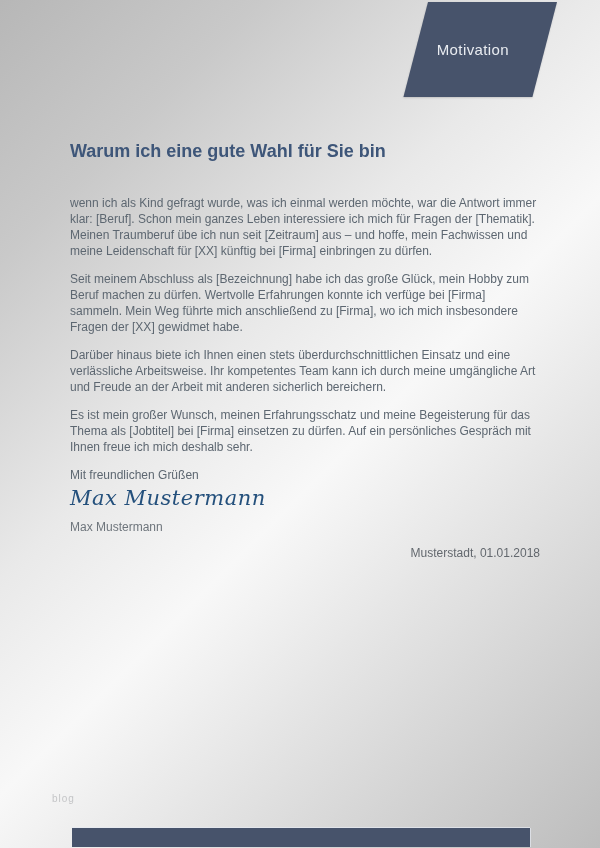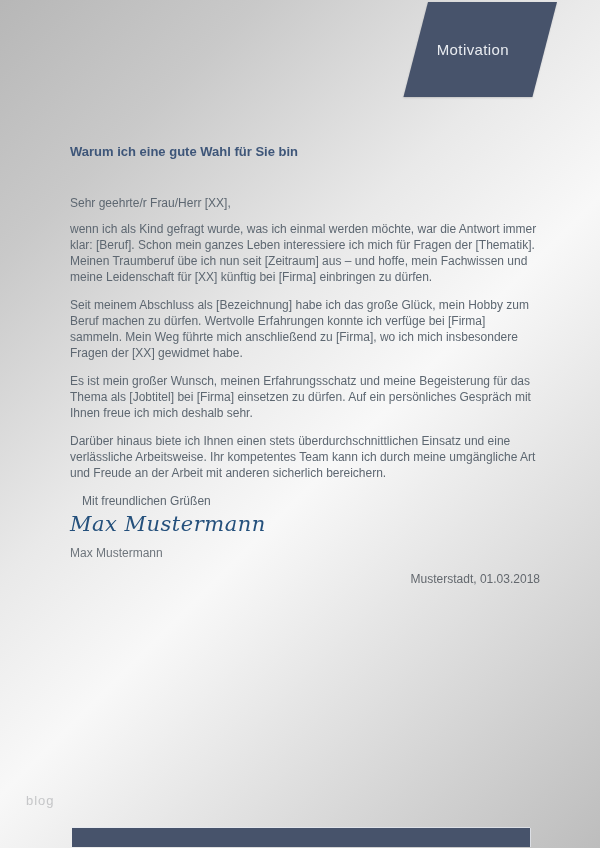--- a/index.html
+++ b/index.html
@@ -41,50 +41,50 @@
   .content {
     position: absolute;
     left: 70px;
     top: 143px;
     width: 470px;
     color: #5d6771;
     font-size: 12px;
     line-height: 16px;
   }
   .heading {
-    font-size: 13px;
+    font-size: 18px;
     line-height: 17px;
     font-weight: bold;
     color: #3e5679;
     margin: 0 0 35px 0;
   }
   .salutation { margin: 0 0 10px 0; }
   .para { margin: 0 0 12px 0; }
-  .closing { margin: 4px 0 2px 12px; }
+  .closing { margin: 4px 0 2px 0; }
   .signature {
     font-family: "DejaVu Serif", serif;
     font-style: italic;
     font-size: 21px;
     line-height: 26px;
     color: #24507c;
     letter-spacing: 0.5px;
     margin: 2px 0 8px 0;
   }
   .signer { color: #6e757c; margin: 0 0 10px 0; }
   .dateline {
     text-align: right;
     color: #63686e;
     margin-top: 10px;
   }
 
   .watermark {
     position: absolute;
-    left: 26px;
+    left: 52px;
     top: 793px;
-    font-size: 13px;
+    font-size: 10px;
     letter-spacing: 1px;
     color: rgba(158, 160, 164, 0.55);
   }
 
   .bottom-bar {
     position: absolute;
     left: 72px;
     top: 828px;
     width: 458px;
     height: 19px;
@@ -97,37 +97,36 @@
 
 <div class="page">
 
   <div class="banner">
     <span class="banner-label">Motivation</span>
   </div>
 
   <div class="content">
     <h1 class="heading">Warum ich eine gute Wahl für Sie bin</h1>
 
-    <p class="salutation">Sehr geehrte/r Frau/Herr [XX],</p>
 
     <p class="para">wenn ich als Kind gefragt wurde, was ich einmal werden möchte, war die Antwort immer klar: [Beruf]. Schon mein ganzes Leben interessiere ich mich für Fragen der [Thematik]. Meinen Traumberuf übe ich nun seit [Zeitraum] aus – und hoffe, mein Fachwissen und meine Leidenschaft für [XX] künftig bei [Firma] einbringen zu dürfen.</p>
 
     <p class="para">Seit meinem Abschluss als [Bezeichnung] habe ich das große Glück, mein Hobby zum Beruf machen zu dürfen. Wertvolle Erfahrungen konnte ich verfüge bei [Firma] sammeln. Mein Weg führte mich anschließend zu [Firma], wo ich mich insbesondere Fragen der [XX] gewidmet habe.</p>
 
 
+    <p class="para">Darüber hinaus biete ich Ihnen einen stets überdurchschnittlichen Einsatz und eine verlässliche Arbeitsweise. Ihr kompetentes Team kann ich durch meine umgängliche Art und Freude an der Arbeit mit anderen sicherlich bereichern.</p>
+
     <p class="para">Es ist mein großer Wunsch, meinen Erfahrungsschatz und meine Begeisterung für das Thema als [Jobtitel] bei [Firma] einsetzen zu dürfen. Auf ein persönliches Gespräch mit Ihnen freue ich mich deshalb sehr.</p>
-
-    <p class="para">Darüber hinaus biete ich Ihnen einen stets überdurchschnittlichen Einsatz und eine verlässliche Arbeitsweise. Ihr kompetentes Team kann ich durch meine umgängliche Art und Freude an der Arbeit mit anderen sicherlich bereichern.</p>
 
     <p class="closing">Mit freundlichen Grüßen</p>
 
     <div class="signature">Max Mustermann</div>
 
     <div class="signer">Max Mustermann</div>
 
-    <div class="dateline">Musterstadt, 01.03.2018</div>
+    <div class="dateline">Musterstadt, 01.01.2018</div>
   </div>
 
   <div class="watermark">blog</div>
 
   <div class="bottom-bar"></div>
 
 </div>
 
 </body></html>

